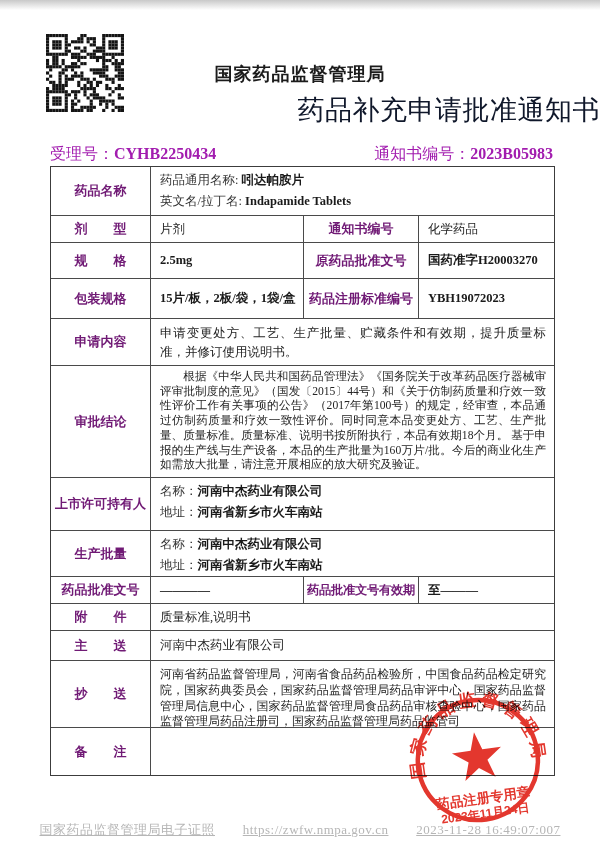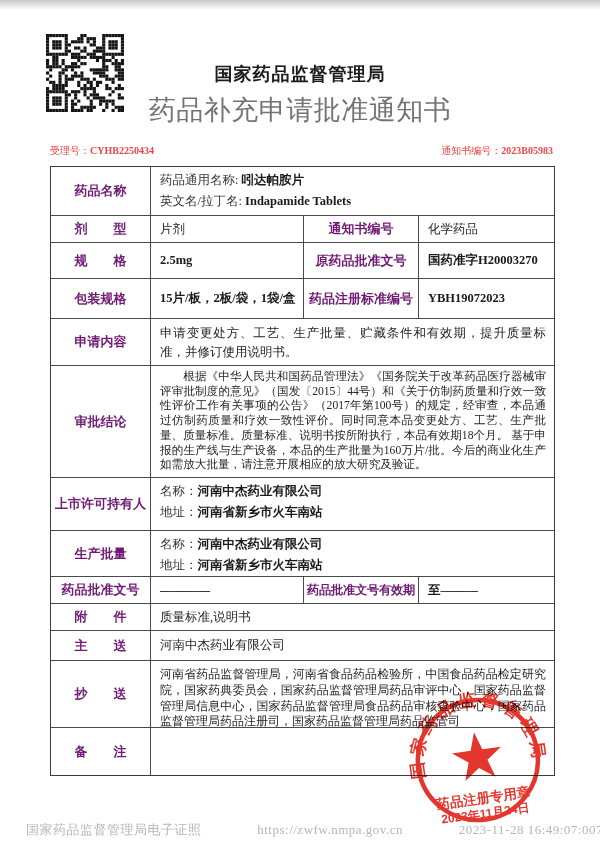--- a/index.html
+++ b/index.html
@@ -7,23 +7,23 @@
     position:relative;width:600px;height:855px;background:#ffffff;overflow:hidden;
     font-family:"Liberation Serif","DejaVu Serif",serif;color:#222;
   }
   .top-shade{position:absolute;left:0;top:0;width:600px;height:10px;
     background:linear-gradient(#c9c9c9,#ffffff);}
   .qr{position:absolute;left:46px;top:34px;width:78px;height:78px;}
   .qr rect{fill:#141414;}
   .agency{position:absolute;left:0;top:62px;width:600px;text-align:center;
     font-family:"Liberation Sans","DejaVu Sans",sans-serif;font-weight:bold;
     font-size:18px;letter-spacing:1px;color:#1b1b1b;}
-  .doc-title{position:absolute;left:0;top:92px;width:600px;text-align:center;
-    font-size:27px;font-weight:500;letter-spacing:0.5px;color:#737373;}
-  .meta{position:absolute;left:50px;top:144px;width:503px;font-size:10px;color:#ef4444;}
+  .doc-title{position:absolute;left:0;top:92px;width:600px;text-align:right;
+    font-size:27px;font-weight:500;letter-spacing:0.5px;color:#0f172a;}
+  .meta{position:absolute;left:50px;top:144px;width:503px;font-size:16px;color:#a21caf;}
   .meta .right{float:right;}
   .meta b{font-family:"Liberation Serif","DejaVu Serif",serif;}
   
   .t{position:absolute;left:50px;top:166px;width:503px;
     display:grid;grid-template-columns:100px 153px 115px 135px;
     grid-template-rows:49px 27px 36px 40px 47px 112px 53px 46px 27px 27px 30px 67px 47px;
     border:1.6px solid #3c3c3c;box-sizing:content-box;font-size:12.5px;color:#242424;}
   .c{border-right:1.2px solid #4a4a4a;border-bottom:1.2px solid #4a4a4a;
     box-sizing:border-box;min-width:0;overflow:hidden;}
   .nr{border-right:none;}
@@ -39,21 +39,21 @@
   .para{padding:5px 8px 4px 9px;line-height:19px;text-align:justify;display:block;}
   .para.small{font-size:11.6px;line-height:14.7px;text-indent:2em;padding-top:4px;}
   .para.cc{font-size:12px;line-height:15.8px;padding-top:6px;}
   
   .seal{position:absolute;left:393px;top:676px;width:170px;height:170px;
     transform:rotate(-8deg);opacity:0.92;mix-blend-mode:multiply;}
   .seal text{font-family:"Liberation Sans","DejaVu Sans",sans-serif;}
   
   .footer{position:absolute;left:0;top:821px;width:600px;text-align:center;
     font-size:13px;color:#b6b6b6;letter-spacing:0.5px;white-space:nowrap;}
-  .footer span{margin:0 26px;}
+  .footer span{margin:0 12px;text-decoration:underline;}
 </style>
 </head>
 <body>
 
 <div class="page">
   <div class="top-shade"></div>
 
   <svg class="qr" viewBox="0 0 78 78">
       <rect x="0.00" y="0.00" width="3.12" height="3.12"></rect>
       <rect x="3.12" y="0.00" width="3.12" height="3.12"></rect>

